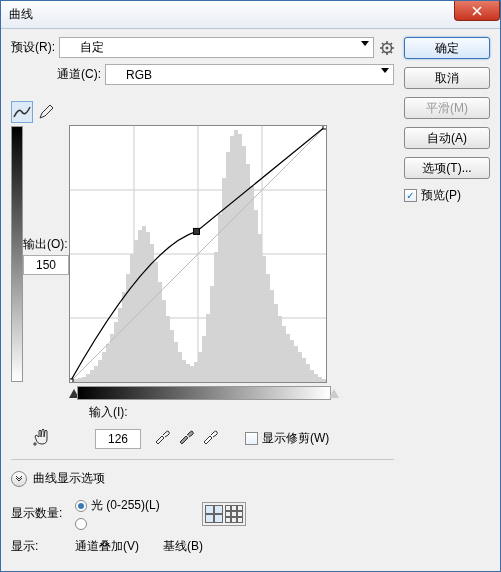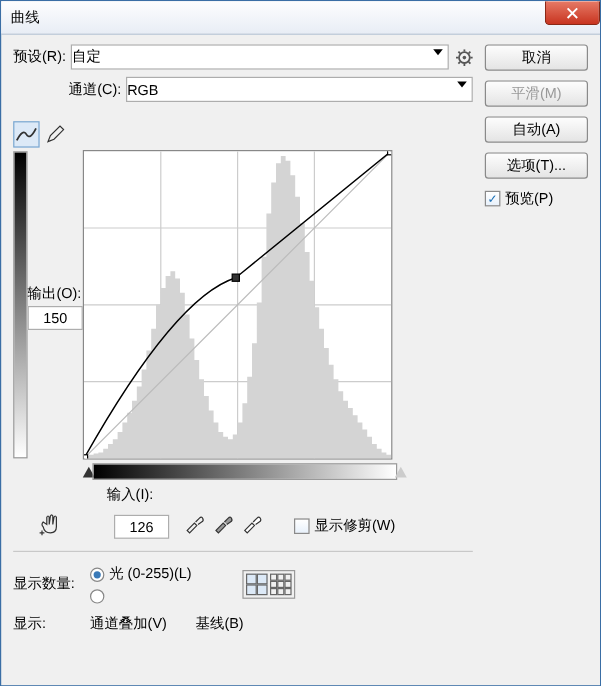--- a/index.html
+++ b/index.html
@@ -6,21 +6,21 @@
 body{background:#6a8aa2;width:501px;height:572px;overflow:hidden}
 .window{width:501px;height:572px;background:#f0f0f0;border:1px solid #3a6ea5;position:relative}
 .titlebar{height:28px;background:linear-gradient(to bottom,#fdfdfe,#e8edf5);border-bottom:1px solid #b9c6d6;display:flex;align-items:center;padding-left:8px;position:relative}
 .titlebar-text{color:#000}
 .close-btn{position:absolute;right:0;top:0;width:46px;height:20px;background:linear-gradient(to bottom,#e67a66,#c83420);color:#fff;border:1px solid #8a2816;border-top:none;border-radius:0 0 4px 4px;display:flex;align-items:center;justify-content:center;font-weight:bold;font-size:11px;cursor:pointer}
 .content{display:flex;padding:8px 10px}
 .left-col{flex:1}
 .right-col{width:96px;padding-left:10px}
 .row{display:flex;align-items:center;margin-bottom:6px}
 .label{margin-right:4px}
-.dropdown{flex:1;height:21px;border:1px solid #adadad;background:#fff;display:flex;align-items:center;padding:0 0;position:relative}
+.dropdown{flex:1;height:21px;border:1px solid #adadad;background:#fff;display:flex;align-items:center;padding:0 20px;position:relative}
 .dd-arrow{position:absolute;right:4px;top:3px;width:0;height:0;border-left:4px solid transparent;border-right:4px solid transparent;border-top:5px solid #000}
 .gear{width:14px;height:14px;margin-left:6px;position:relative}
 .gear svg{width:14px;height:14px}
 .btn{width:86px;height:22px;border:1px solid #8a8a8a;background:linear-gradient(to bottom,#fdfdfd,#e4e4e4);border-radius:3px;margin-bottom:8px;cursor:pointer;display:flex;align-items:center;justify-content:center}
 .btn.primary{border:1px solid #3874b7;background:linear-gradient(to bottom,#f7fbff,#d7e8fa);box-shadow:0 0 2px #5a9ae0}
 .btn.disabled{color:#999}
 .preview-row{display:flex;align-items:center;margin-top:4px}
 .checkbox{width:13px;height:13px;border:1px solid #8a8a8a;background:linear-gradient(to bottom,#fff,#e8f1fb);margin-right:4px;display:inline-flex;align-items:center;justify-content:center;font-size:10px;color:#1a6fb5}
 .curve-area{margin-left:46px;margin-top:2px;margin-bottom:16px;display:flex;align-items:center}
 .curve-dropdown{width:228px}
@@ -177,20 +177,28 @@
               </svg></div>
         </div>
         <div class="show-clip">
           <span class="checkbox"></span>
           <span>显示修剪(W)</span>
         </div>
       </div>
 
       <div class="divider"></div>
 
+      <div class="expand-row">
+        <div class="expand-btn">
+          <svg width="8" height="8">
+              <path d="M1 3 L4 6 L7 3 M1 1 L4 4 L7 1" fill="none" stroke="#333"></path>
+            </svg>
+        </div>
+        <span>曲线显示选项</span>
+      </div>
 
       <div class="row">
         <span class="label" style="width:60px">显示数量:</span>
         <div style="display:flex;flex-direction:column;gap:4px">
           <label class="chk-item">
               <span class="radio checked"></span>
               <span>光 (0-255)(L)</span>
             </label>
           <label class="chk-item">
               <span class="radio"></span>
@@ -227,20 +235,21 @@
             <label class="chk-item">
                 <span>基线(B)</span>
               </label>
           </div>
 
         </div>
       </div>
     </div>
 
     <div class="right-col">
+      <button class="btn primary">确定</button>
       <button class="btn">取消</button>
       <button class="btn disabled">平滑(M)</button>
       <button class="btn">自动(A)</button>
       <button class="btn">选项(T)...</button>
       <div class="preview-row">
         <span class="checkbox">✓</span>
         <span>预览(P)</span>
       </div>
     </div>
   </div>

